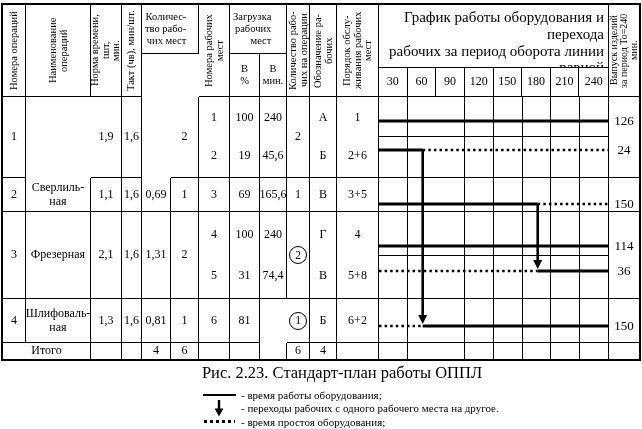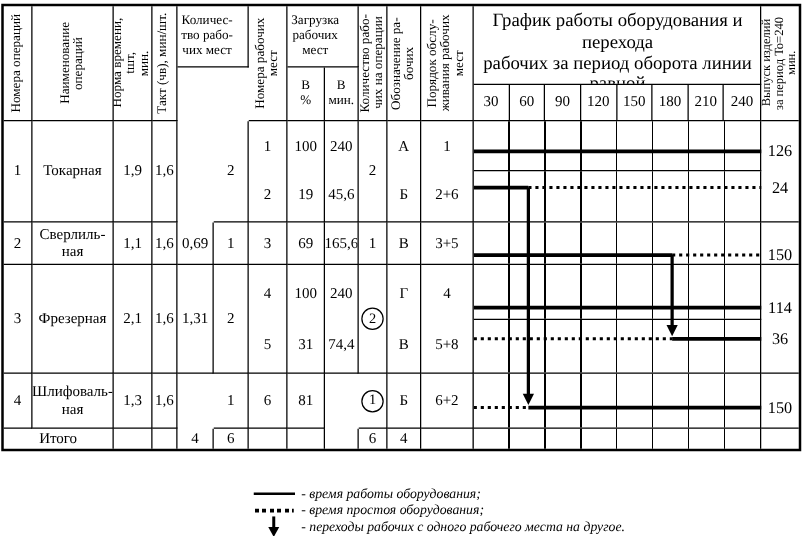--- a/index.html
+++ b/index.html
@@ -8,38 +8,38 @@
   .plan{position:absolute;left:1px;top:3px;width:640px;height:358px;box-sizing:border-box;
         border:2px solid #000;display:grid;
         grid-template-columns:23px 65px 31px 20px 29px 28px 31px 30px 27px 23px 27px 42px 230px 30px;
         grid-template-rows:49px 14px 29px 40px 41px 34px 44px 43px 44px 16px;}
   .c{box-sizing:border-box;border-right:1px solid #000;border-bottom:1px solid #000;
      display:flex;align-items:center;justify-content:center;text-align:center;
      font-size:12px;line-height:1.12;overflow:hidden;position:relative;white-space:pre-line;}
   .br0{border-right:none;}
   .bb0{border-bottom:none;}
   .hd{font-size:10.5px;}
-  .lft{justify-content:flex-start;text-align:center;padding-left:3px;}
+  .lft{justify-content:flex-start;text-align:right;padding-left:3px;}
   .vt{height:100%;writing-mode:vertical-rl;transform:rotate(180deg);
       display:flex;align-items:center;justify-content:center;text-align:center;
       font-size:10.5px;line-height:1.0;}
   .st{flex-direction:column;justify-content:space-around;padding:2px 0;}
   .chartcell{background:repeating-linear-gradient(to right,transparent 0,transparent 27.75px,#000 27.75px,#000 28.75px);}
   .ticks{padding:0;align-items:stretch;}
   .tk{width:28.75px;box-sizing:border-box;border-right:1px solid #000;
       display:flex;align-items:center;justify-content:center;font-size:12px;}
   .tk:last-child{border-right:none;}
   .circ{display:inline-flex;align-items:center;justify-content:center;
         width:16px;height:16px;border:1px solid #000;border-radius:50%;font-size:11.5px;}
   .title-cell{font-size:15px;align-items:flex-start;padding:4px 4px 0 5px;}
   #chart-svg{position:absolute;left:379px;top:97px;pointer-events:none;}
   .caption{position:absolute;left:0;top:363px;width:642px;text-align:center;
            padding-left:42px;box-sizing:border-box;font-size:16.5px;}
   .legend{position:absolute;left:202px;top:388px;font-size:11px;}
-  .lg-item{display:flex;align-items:center;height:13px;margin-bottom:0.5px;font-style:italic;}
+  .lg-item{display:flex;align-items:center;height:13px;margin-bottom:0.5px;}
   .lg-sym{width:34px;display:flex;justify-content:center;align-items:center;}
   .sw-solid{width:33px;height:0;border-top:2.6px solid #000;}
   .sw-dash{width:31px;height:3px;background:repeating-linear-gradient(to right,#000 0,#000 3px,transparent 3px,transparent 6px);}
   .lg-txt{margin-left:5px;}
 </style>
 </head>
 <body>
 
 <div class="page">
 
@@ -81,21 +81,20 @@
       <span class="tk">150</span>
       <span class="tk">180</span>
       <span class="tk">210</span>
       <span class="tk">240</span>
     </div>
     <div class="c br0" style="grid-area:1/14/4/15"><div class="vt" style="font-size:10px">Выпуск изделий
 за период То=240
 мин.</div></div>
 
     <div class="c" style="grid-area:4/1/6/2">1</div>
-    <div class="c" style="grid-area:4/2/6/3">Токарная</div>
     <div class="c" style="grid-area:4/3/6/4">1,9</div>
     <div class="c" style="grid-area:4/4/6/5">1,6</div>
     <div class="c" style="grid-area:4/6/6/7">2</div>
     <div class="c st" style="grid-area:4/7/6/8">
       <div>1</div>
       <div>2</div>
     </div>
     <div class="c st" style="grid-area:4/8/6/9">
       <div>100</div>
       <div>19</div>
@@ -160,20 +159,21 @@
       <div>5+8</div>
     </div>
     <div class="c chartcell" style="grid-area:7/13/8/14"></div>
     <div class="c chartcell" style="grid-area:8/13/9/14"></div>
     <div class="c br0" style="grid-area:7/14/9/15"></div>
 
     <div class="c" style="grid-area:9/1/10/2">4</div>
     <div class="c" style="grid-area:9/2/10/3">Шлифоваль- ная</div>
     <div class="c" style="grid-area:9/3/10/4">1,3</div>
     <div class="c" style="grid-area:9/4/10/5">1,6</div>
+    <div class="c" style="grid-area:9/5/10/6">0,81</div>
     <div class="c" style="grid-area:9/6/10/7">1</div>
     <div class="c" style="grid-area:9/7/10/8">6</div>
     <div class="c" style="grid-area:9/8/10/9">81</div>
     <div class="c" style="grid-area:9/10/10/11"><span class="circ">1</span></div>
     <div class="c" style="grid-area:9/11/10/12">Б</div>
     <div class="c" style="grid-area:9/12/10/13">6+2</div>
     <div class="c chartcell" style="grid-area:9/13/10/14"></div>
     <div class="c br0" style="grid-area:9/14/10/15"></div>
 
     <div class="c bb0" style="grid-area:10/1/11/3">Итого</div>
@@ -207,38 +207,39 @@
       <text x="245" y="178" text-anchor="middle" font-size="13" font-family="Liberation Serif, serif">36</text>
       <line x1="0" y1="229" x2="43.7" y2="229" stroke="#000" stroke-width="2.3" stroke-dasharray="2.5,3.1"></line>
       <line x1="43.7" y1="229" x2="230" y2="229" stroke="#000" stroke-width="3"></line>
       <text x="245" y="233" text-anchor="middle" font-size="13" font-family="Liberation Serif, serif">150</text>
       <line x1="43.7" y1="53" x2="43.7" y2="219" stroke="#000" stroke-width="2.6"></line>
       <polygon points="39.2,218 48.2,218 43.7,227" fill="#000"></polygon>
       <line x1="158.7" y1="107" x2="158.7" y2="164" stroke="#000" stroke-width="2.6"></line>
       <polygon points="154.2,163 163.2,163 158.7,172" fill="#000"></polygon>
     </svg>
 
+  <div class="caption">Рис. 2.23. Стандарт-план работы ОППЛ</div>
 
   <div class="legend">
     <div class="lg-item">
       <span class="lg-sym">
           <span class="sw-solid"></span>
         </span>
       <span class="lg-txt">- время работы оборудования;</span>
-    </div>
-    <div class="lg-item">
-      <span class="lg-sym">
-          <span class="sw-dash"></span>
-        </span>
-      <span class="lg-txt">- время простоя оборудования;</span>
     </div>
     <div class="lg-item">
       <span class="lg-sym">
         <svg width="12" height="17" viewBox="0 0 12 17">
             <line x1="6" y1="0" x2="6" y2="10" stroke="#000" stroke-width="2.4"></line>
             <polygon points="1.6,8.5 10.4,8.5 6,16.5" fill="#000"></polygon>
           </svg>
       </span>
       <span class="lg-txt">- переходы рабочих с одного рабочего места на другое.</span>
     </div>
+    <div class="lg-item">
+      <span class="lg-sym">
+          <span class="sw-dash"></span>
+        </span>
+      <span class="lg-txt">- время простоя оборудования;</span>
+    </div>
   </div>
 
 </div>
 
 </body></html>

